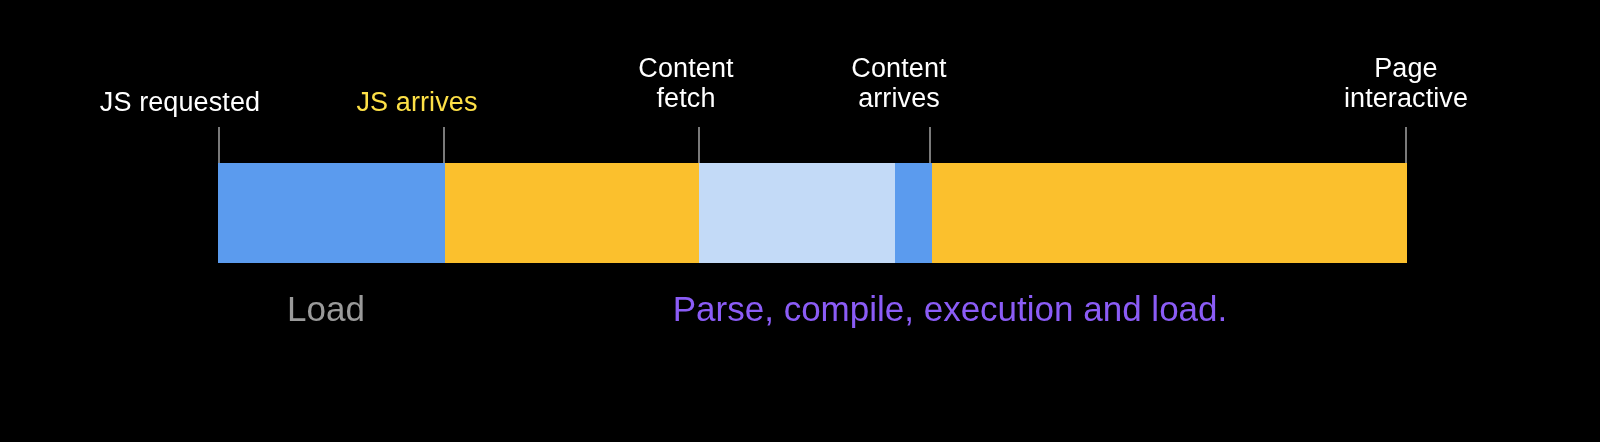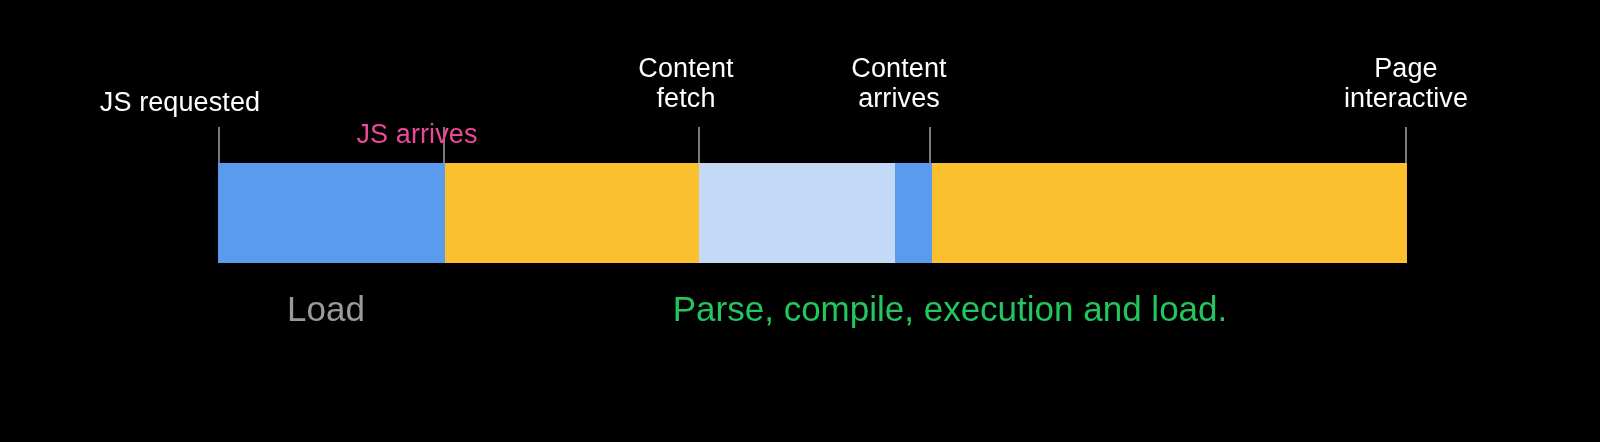--- a/index.html
+++ b/index.html
@@ -74,24 +74,24 @@
     <div class="seg" title="Content parse, execute and load" style="background: rgb(251, 192, 45); width: 475px; flex: 0 0 475px;"></div>
   </div>
 
   <div class="marker-line" style="left: 218px; top: 127px; height: 36px; background: rgb(122, 122, 122);"></div>
   <div class="marker-line" style="left: 443px; top: 127px; height: 36px; background: rgb(122, 122, 122);"></div>
   <div class="marker-line" style="left: 698px; top: 127px; height: 36px; background: rgb(122, 122, 122);"></div>
   <div class="marker-line" style="left: 929px; top: 127px; height: 36px; background: rgb(122, 122, 122);"></div>
   <div class="marker-line" style="left: 1405px; top: 127px; height: 36px; background: rgb(122, 122, 122);"></div>
 
   <div class="marker" style="left: -20px; top: 87px; width: 400px; color: rgb(255, 255, 255);">JS requested</div>
-  <div class="marker" style="left: 217px; top: 87px; width: 400px; color: #ec4899; margin-top: 32px;">JS arrives</div>
+  <div class="marker" style="left: 217px; top: 87px; width: 400px; color: #fde047;">JS arrives</div>
   <div class="marker" style="left: 486px; top: 53px; width: 400px; color: rgb(255, 255, 255);">Content
 fetch</div>
   <div class="marker" style="left: 699px; top: 53px; width: 400px; color: rgb(255, 255, 255);">Content
 arrives</div>
   <div class="marker" style="left: 1206px; top: 53px; width: 400px; color: rgb(255, 255, 255);">Page
 interactive</div>
 
   <div class="caption" style="left: -124px; top: 289px; width: 900px; color: rgb(154, 154, 154);">Load</div>
-  <div class="caption" style="left: 500px; top: 289px; width: 900px; color: #22c55e;">Parse, compile, execution and load.</div>
+  <div class="caption" style="left: 500px; top: 289px; width: 900px; color: #8b5cf6;">Parse, compile, execution and load.</div>
 
 </div>
 
 </body></html>

